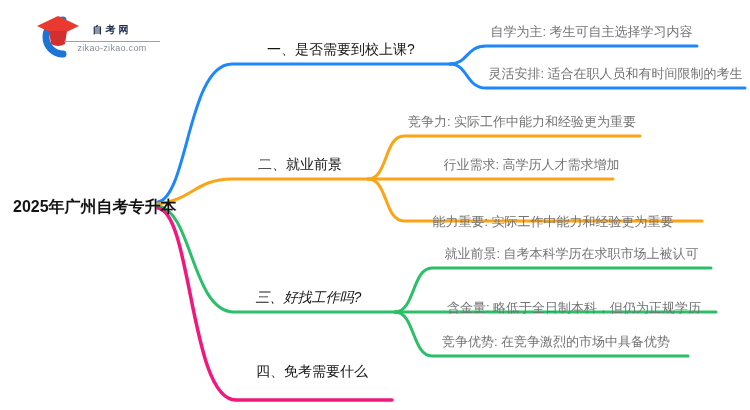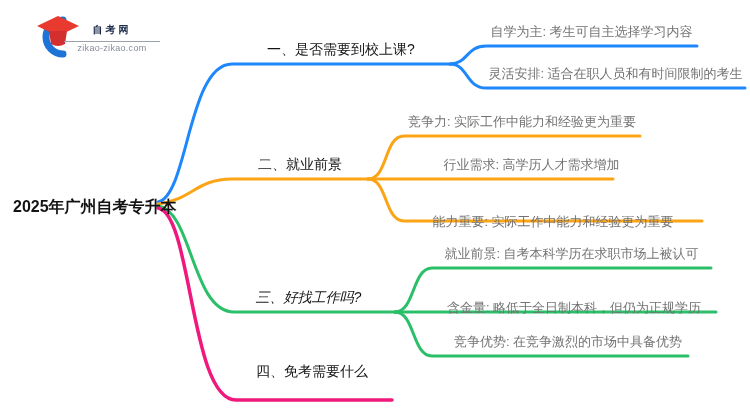--- a/index.html
+++ b/index.html
@@ -76,15 +76,15 @@
 
   <div class="lbl leaf-lbl" style="left:486px;top:20px;width:211px;">自学为主: 考生可自主选择学习内容</div>
   <div class="lbl leaf-lbl" style="left:486px;top:62px;width:259px;">灵活安排: 适合在职人员和有时间限制的考生</div>
 
   <div class="lbl leaf-lbl" style="left:404px;top:110px;width:236px;">竞争力: 实际工作中能力和经验更为重要</div>
   <div class="lbl leaf-lbl" style="left:427px;top:153px;width:209px;">行业需求: 高学历人才需求增加</div>
   <div class="lbl leaf-lbl" style="left:404px;top:210px;width:298px;">能力重要: 实际工作中能力和经验更为重要</div>
 
   <div class="lbl leaf-lbl" style="left:432px;top:242px;width:279px;">就业前景: 自考本科学历在求职市场上被认可</div>
   <div class="lbl leaf-lbl" style="left:432px;top:286px;width:284px;margin-top:10px;">含金量: 略低于全日制本科，但仍为正规学历</div>
-  <div class="lbl leaf-lbl" style="left:440px;top:330px;width:256px;">竞争优势: 在竞争激烈的市场中具备优势</div>
+  <div class="lbl leaf-lbl" style="left:428px;top:330px;width:256px;">竞争优势: 在竞争激烈的市场中具备优势</div>
 
 </div>
 
 </body></html>

